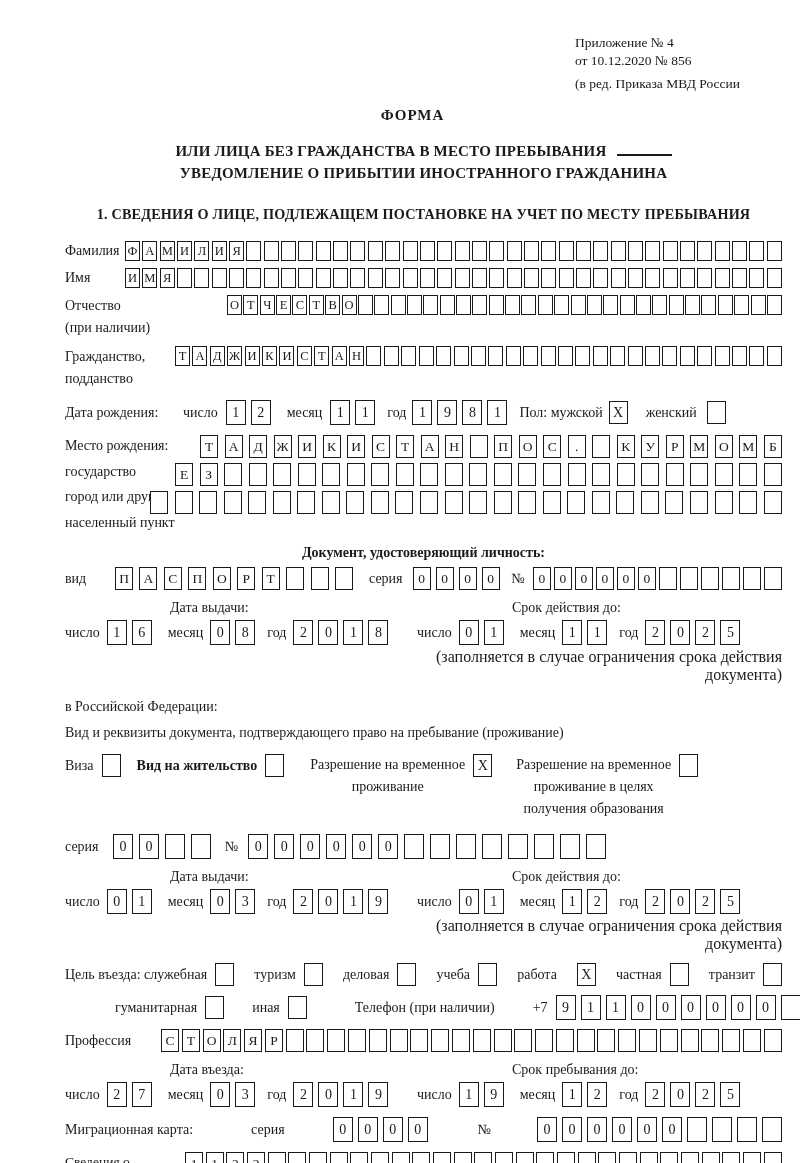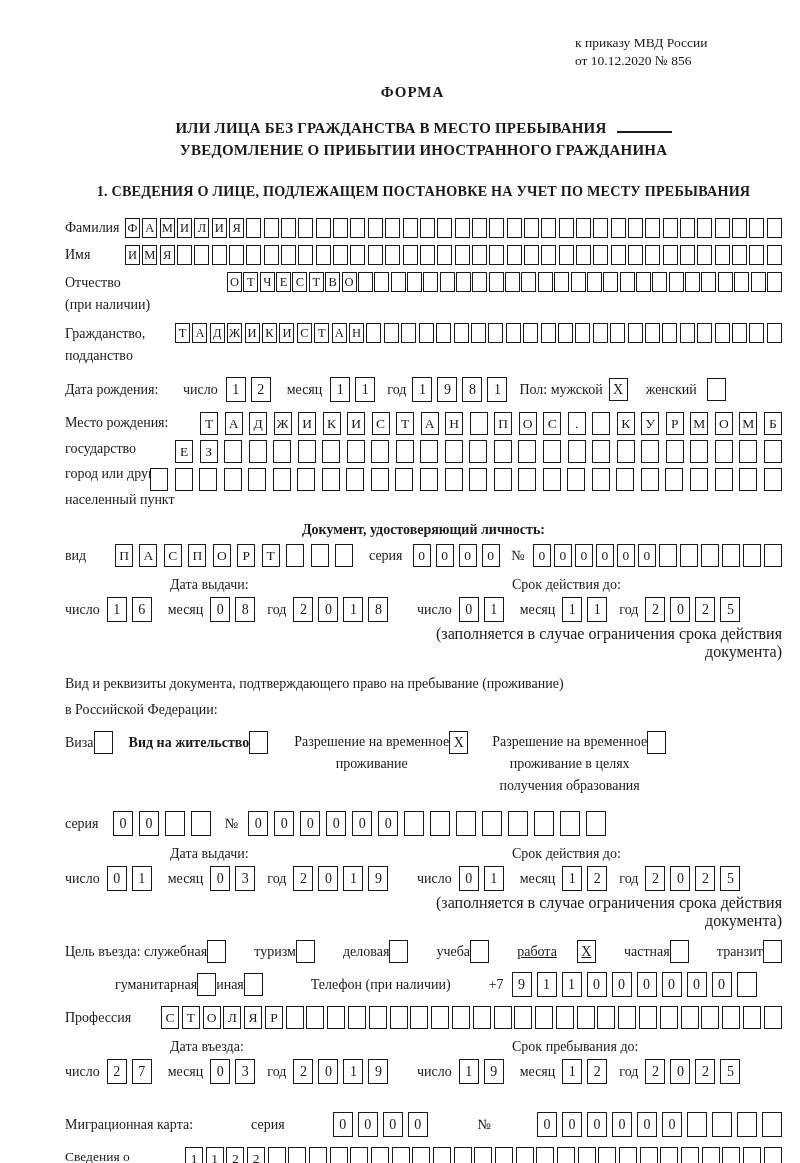--- a/index.html
+++ b/index.html
@@ -32,21 +32,21 @@
     display:flex; align-items:center; justify-content:center; font-size:12.5px; background:#fff;
   }
   .cell.m { width:18px; height:23px; font-size:13.5px; }
   .cell.d { width:20px; height:25px; font-size:14px; }
 
   .checkbox {
     flex:0 0 auto; width:19px; height:23px; border:1.5px solid #1a1a1a;
     display:inline-flex; align-items:center; justify-content:center; font-size:14px; background:#fff;
   }
 
-  .pair { display:inline-flex; align-items:center; }
+  .pair { display:inline-flex; align-items:center; gap:8px; }
 
   .two-line-label { line-height:22px; }
   .bp-labels { width:135px; line-height:25.5px; flex:0 0 auto; }
   .bp-rows { flex:1; }
   .bp-rows .cells { margin-top:5px; }
   .bp-rows .cells:first-child { margin-top:2px; }
 
   .doc-header { text-align:center; font-weight:bold; font-size:14px; margin-top:10px; }
 
   .dpair { display:flex; margin-top:10px; }
@@ -65,23 +65,24 @@
   .rep-labels { width:120px; flex:0 0 auto; line-height:24.5px; font-size:13.5px; }
   .rep-rows { flex:1; }
   .rep-rows .cells { margin-top:8px; }
 </style>
 </head>
 <body>
 
 <div class="page">
 
   <div class="annex">
-    <div>к приказу МВД России</div>
+    <div>Приложение № 4</div>
     <div>от 10.12.2020 № 856</div>
     <div class="grp2">
+      <div>(в ред. Приказа МВД России</div>
     </div>
   </div>
 
   <div class="forma">ФОРМА</div>
 
   <div class="title">
     <div><span>ИЛИ ЛИЦА БЕЗ ГРАЖДАНСТВА В МЕСТО ПРЕБЫВАНИЯ</span><span class="blank-line"></span></div>
     <div>УВЕДОМЛЕНИЕ О ПРИБЫТИИ ИНОСТРАННОГО ГРАЖДАНИНА</div>
   </div>
 
@@ -461,22 +462,22 @@
             <span class="cell d">0</span>
             <span class="cell d">2</span>
             <span class="cell d">5</span>
           </span>
       </div>
       <div class="footnote">(заполняется в случае ограничения срока действия документа)</div>
     </div>
   </div>
 
   <div class="para">
+    <div>в Российской Федерации:</div>
     <div>Вид и реквизиты документа, подтверждающего право на пребывание (проживание)</div>
-    <div>в Российской Федерации:</div>
   </div>
 
   <div class="frow" style="align-items:flex-start; margin-top:8px;">
     <span class="pair">
       <span class="lab">Виза</span>
       <span class="checkbox"></span>
     </span>
     <span class="pair" style="margin-left:16px;font-weight:bold;">
       <span class="lab">Вид на жительство</span>
       <span class="checkbox"></span>
@@ -583,40 +584,40 @@
       <span class="checkbox"></span>
     </span>
     <span class="pair">
       <span class="lab">деловая</span>
       <span class="checkbox"></span>
     </span>
     <span class="pair">
       <span class="lab">учеба</span>
       <span class="checkbox"></span>
     </span>
-    <span class="pair" style="gap:20px;text-decoration:underline;">
+    <span class="pair" style="gap:20px;">
       <span class="lab">работа</span>
       <span class="checkbox">X</span>
     </span>
     <span class="pair">
       <span class="lab">частная</span>
       <span class="checkbox"></span>
     </span>
     <span class="pair">
       <span class="lab">транзит</span>
       <span class="checkbox"></span>
     </span>
   </div>
 
   <div class="frow" style="margin-top:9px;">
     <span class="pair" style="margin-left:50px;">
       <span class="lab">гуманитарная</span>
       <span class="checkbox"></span>
     </span>
-    <span class="pair" style="">
+    <span class="pair" style="margin-left:28px;">
       <span class="lab">иная</span>
       <span class="checkbox"></span>
     </span>
     <span class="lab" style="margin-left:48px;">Телефон (при наличии)</span>
     <span class="lab" style="margin:0 8px 0 38px;">+7</span>
     <span class="cells g5">
         <span class="cell d">9</span>
         <span class="cell d">1</span>
         <span class="cell d">1</span>
         <span class="cell d">0</span>
@@ -705,21 +706,21 @@
         <span class="cells g5">
             <span class="cell d">2</span>
             <span class="cell d">0</span>
             <span class="cell d">2</span>
             <span class="cell d">5</span>
           </span>
       </div>
     </div>
   </div>
 
-  <div class="frow" style="margin-top:28px;gap:38px;">
+  <div class="frow" style="margin-top:10px;gap:38px;">
     <span class="lab" style="width:185px;">Миграционная карта:</span>
     <span class="lab" style="margin-right:10px;">серия</span>
     <span class="cells g5">
         <span class="cell d">0</span>
         <span class="cell d">0</span>
         <span class="cell d">0</span>
         <span class="cell d">0</span>
       </span>
     <span class="lab" style="margin:0 8px 0 12px;">№</span>
     <span class="cells g5">

